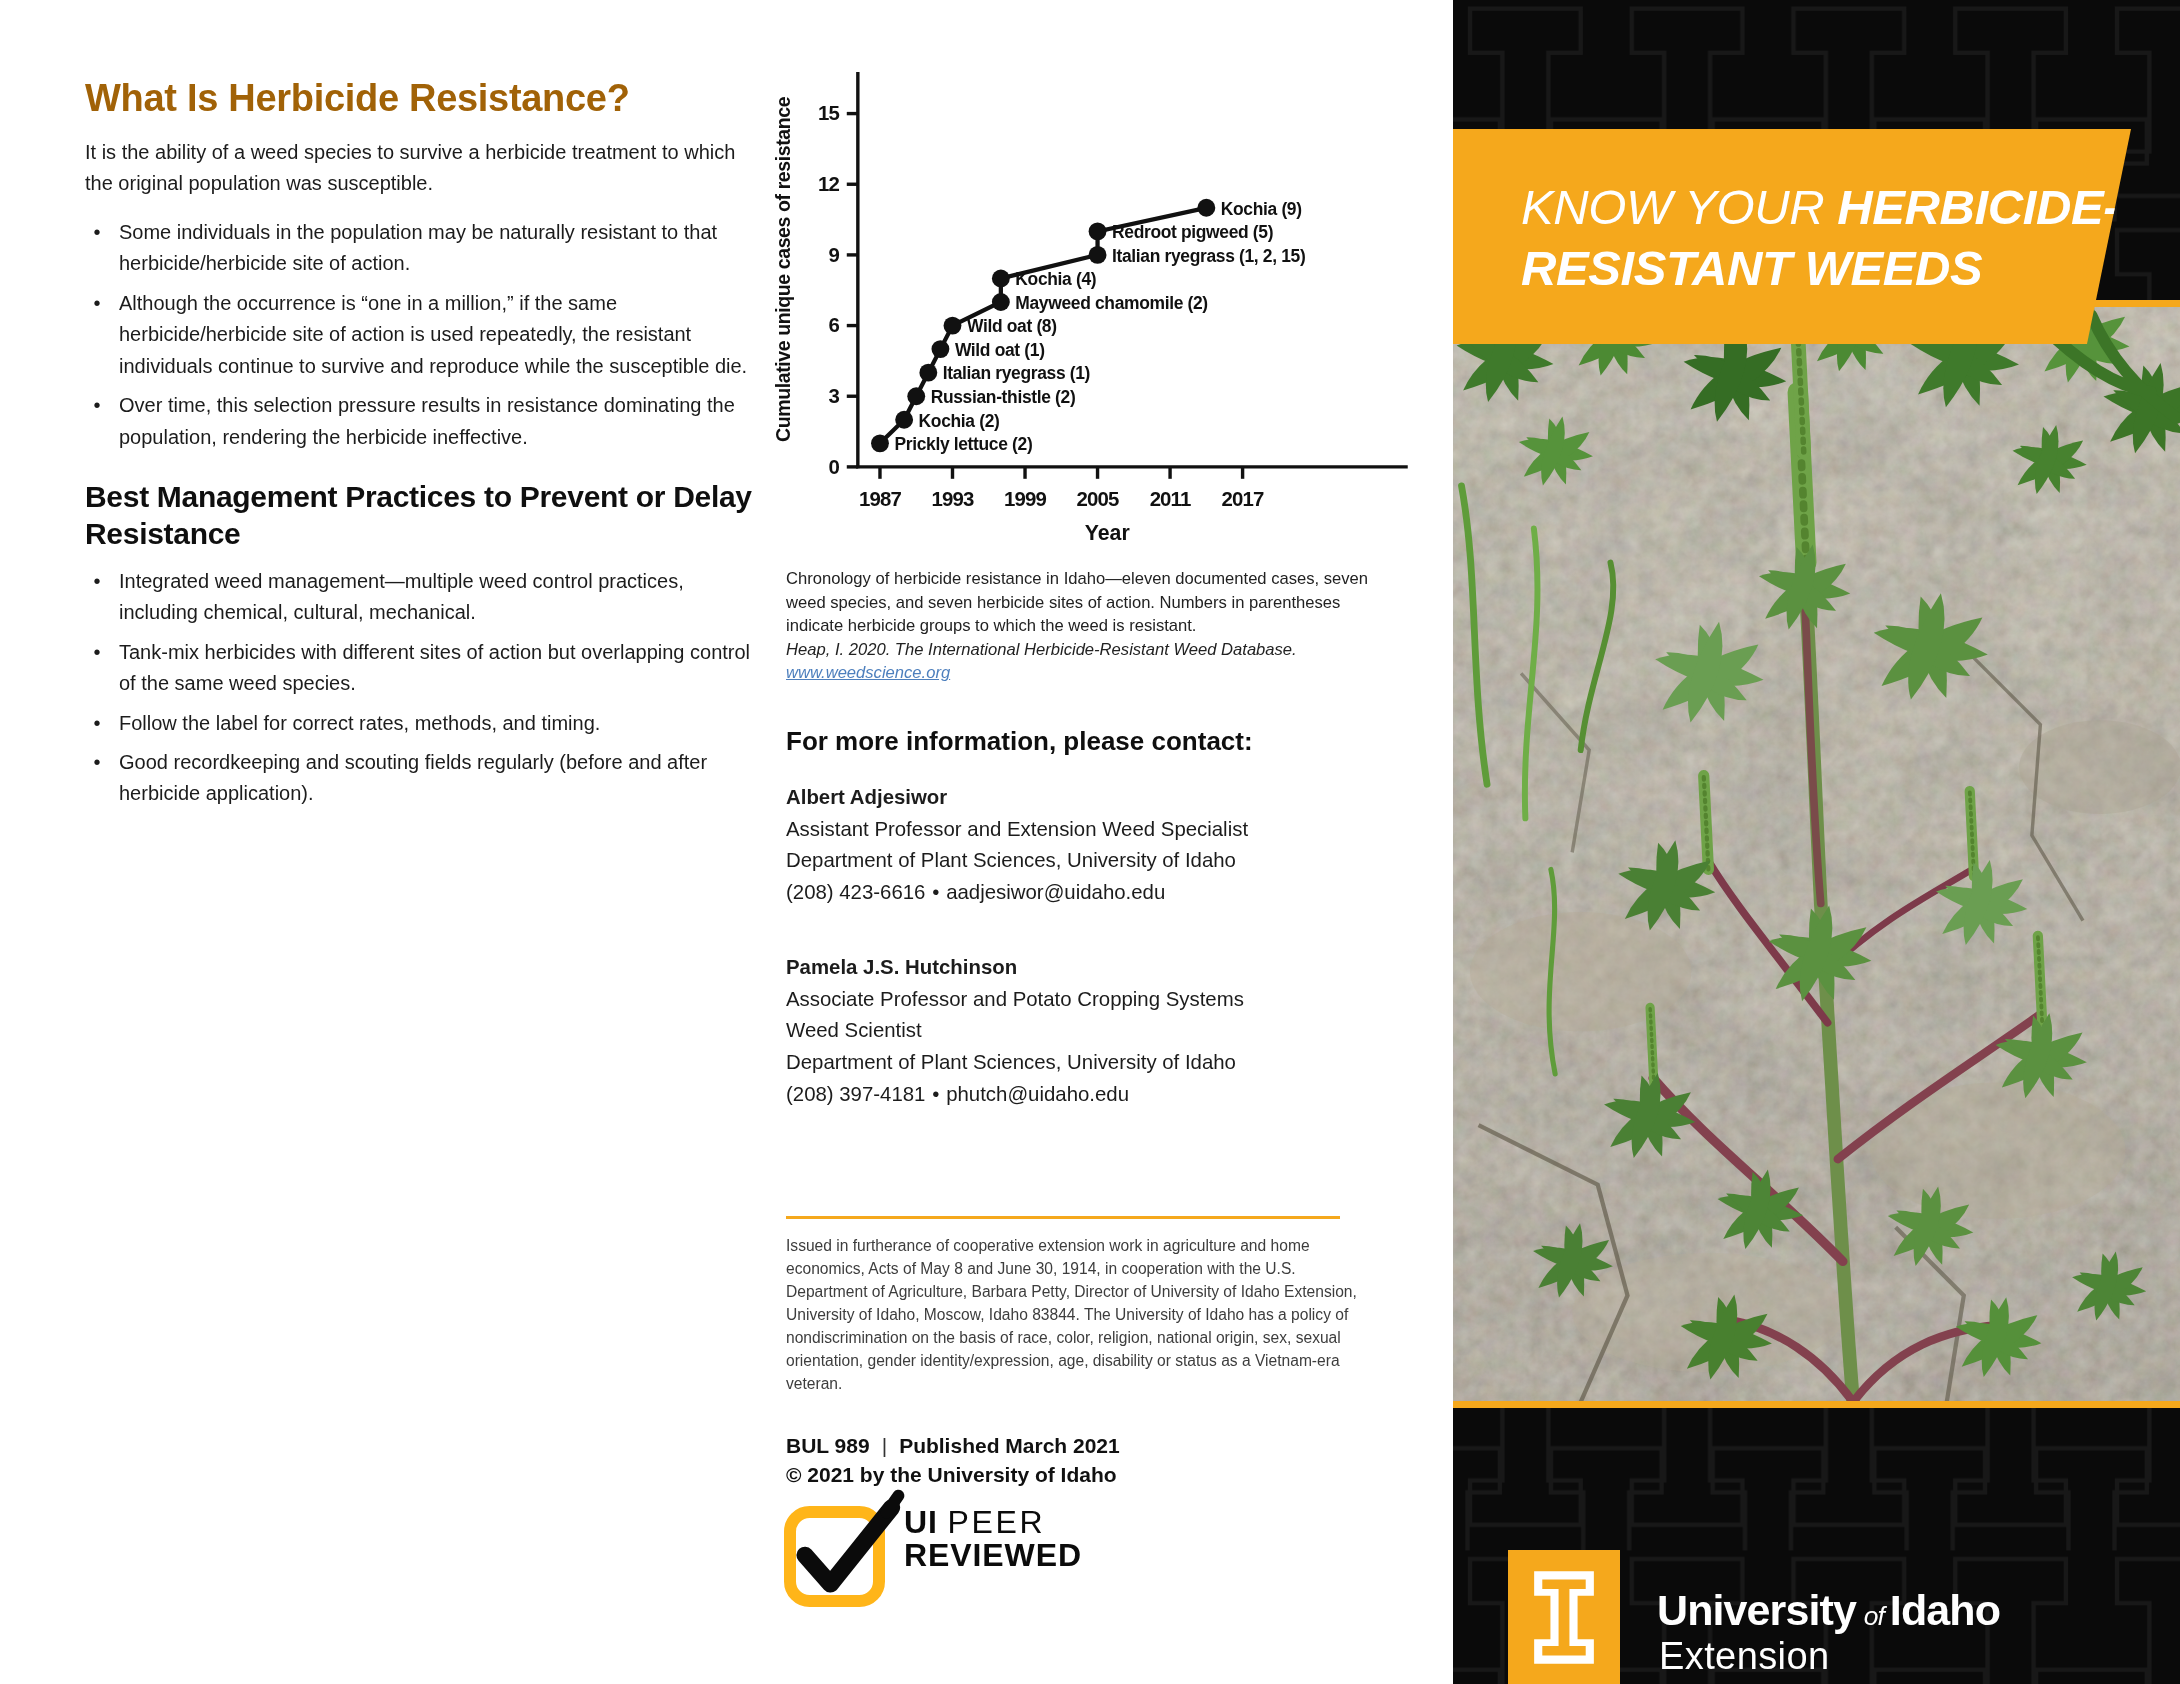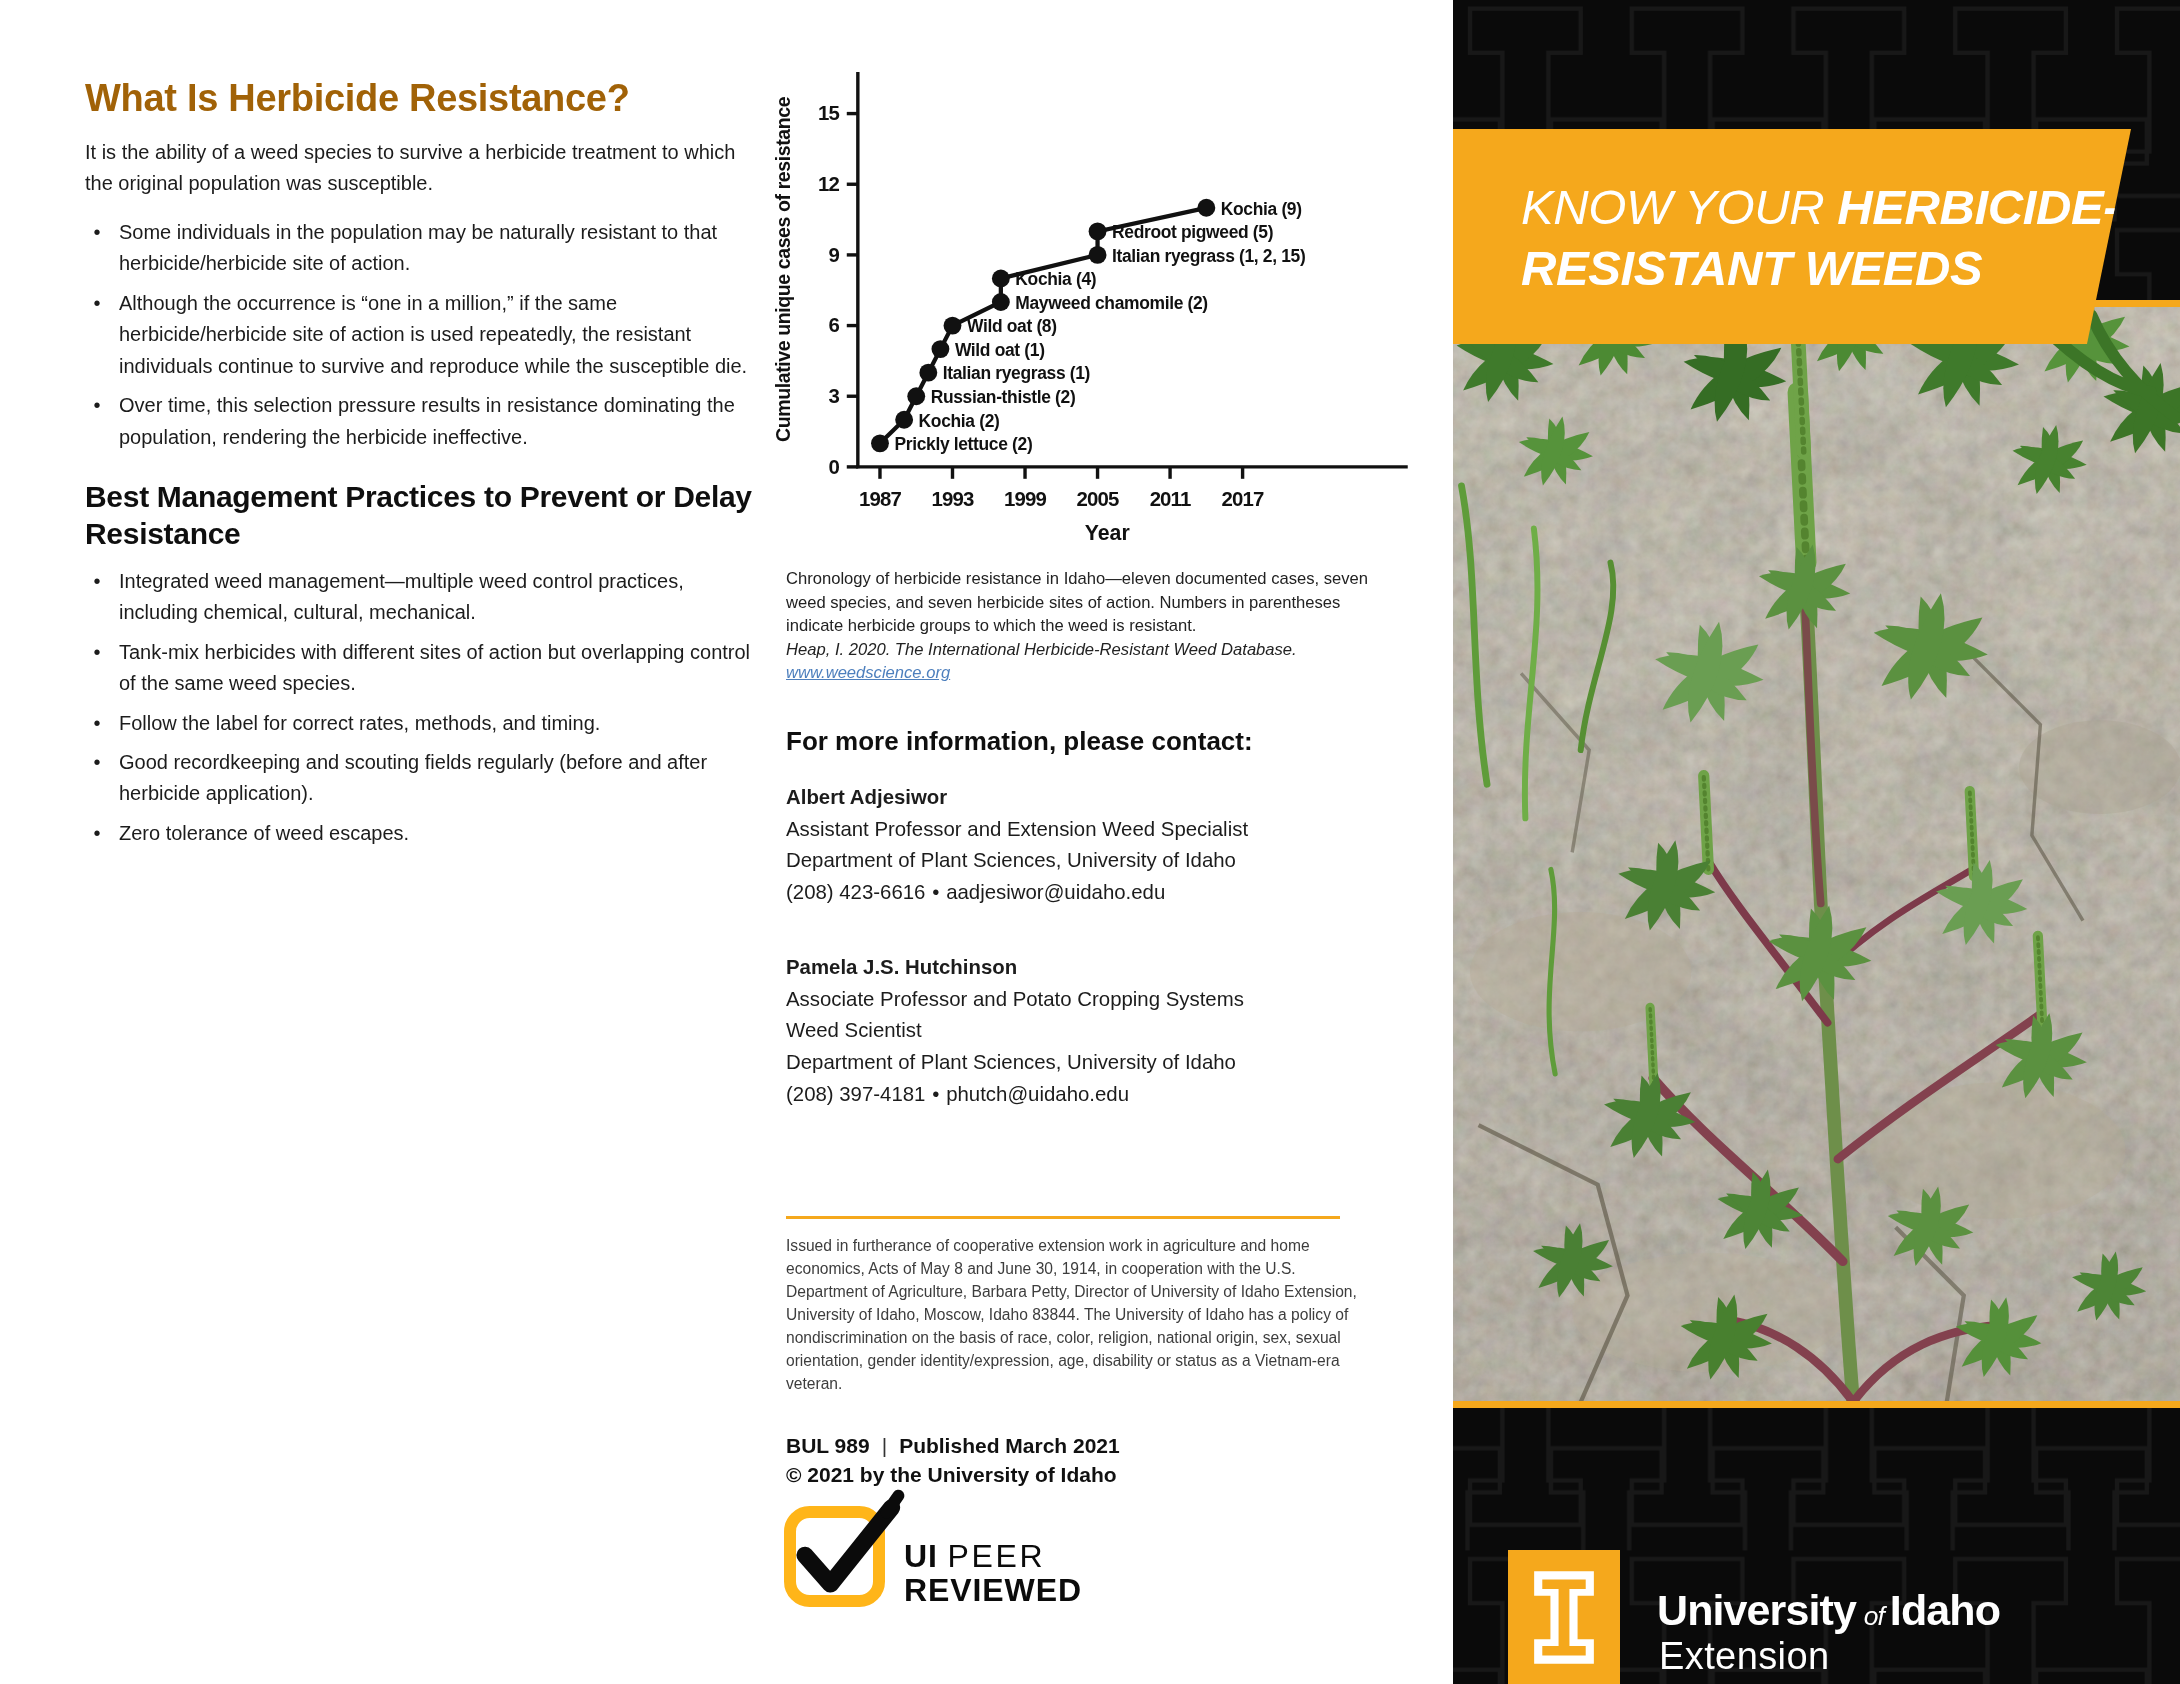--- a/index.html
+++ b/index.html
@@ -26,21 +26,21 @@
   #contact-1{top:782px;}
   #contact-2{top:952px;}
   .contact .cname{font-weight:700;}
   .contact .ctitle{white-space:pre-line;}
   .sep-dot{margin:0 6.8px;}
   #gold-rule{position:absolute;left:786px;top:1216px;width:554px;height:3.4px;background:#F5A81C;}
   #fine-print{position:absolute;left:786px;top:1235px;width:589px;font-size:15.6px;line-height:1.47;color:#3d3d3d;}
   #pub-line{position:absolute;left:786px;top:1434px;font-size:21px;font-weight:700;color:#111;}
   #pub-line .bar{font-weight:400;margin:0 12px;color:#333;}
   #copyright{position:absolute;left:786px;top:1463px;font-size:21px;font-weight:700;color:#111;}
-  #badge{position:absolute;left:784px;top:1506px;display:flex;align-items:flex-end;}
+  #badge{position:absolute;left:784px;top:1506px;display:flex;align-items:flex-start;}
   #badge-box{position:relative;width:101px;height:101px;border:12.8px solid #FFB519;border-radius:25.6px;background:#fff;box-sizing:border-box;}
   #badge-check{position:absolute;left:-10.2px;top:-41px;width:128px;height:136px;overflow:visible;}
   #badge-text{margin-left:19px;color:#0b0b0b;line-height:1.04;}
   #badge-text .row1{font-size:32px;letter-spacing:0.9px;}
   #badge-text .ui{font-weight:800;}
   #badge-text .peer{font-weight:400;letter-spacing:2.6px;}
   #badge-text .row2{font-size:32px;font-weight:800;letter-spacing:0.9px;}
 
   
   #cover{position:absolute;left:1453px;top:0;width:800px;height:1685px;background:#0a0a0a;overflow:hidden;}
@@ -72,21 +72,20 @@
         <li>Some individuals in the population may be naturally resistant to that herbicide/herbicide site of action.</li>
         <li>Although the occurrence is “one in a million,” if the same herbicide/herbicide site of action is used repeatedly, the resistant individuals continue to survive and reproduce while the susceptible die.</li>
         <li>Over time, this selection pressure results in resistance dominating the population, rendering the herbicide ineffective.</li>
       </ul>
     <div class="h2">Best Management Practices to Prevent or Delay Resistance</div>
     <ul class="bullets">
         <li>Integrated weed management—multiple weed control practices, including chemical, cultural, mechanical.</li>
         <li>Tank-mix herbicides with different sites of action but overlapping control of the same weed species.</li>
         <li>Follow the label for correct rates, methods, and timing.</li>
         <li>Good recordkeeping and scouting fields regularly (before and after herbicide application).</li>
-        <li>Zero tolerance of weed escapes.</li>
       </ul>
   </div>
 
   <div id="chart-wrap">
     <svg id="chart-svg" viewBox="0 0 780 605">
         <line x1="102" y1="14" x2="102" y2="479.5" stroke="#111" stroke-width="4"></line>
         <line x1="100" y1="478" x2="748" y2="478" stroke="#111" stroke-width="4"></line>
         <line x1="89" y1="478" x2="102" y2="478" stroke="#111" stroke-width="4"></line>
         <text x="80" y="486" fill="#111" font-family="&quot;Liberation Sans&quot;,sans-serif" text-anchor="end" font-size="24" font-weight="bold" letter-spacing="-1">0</text>
         <line x1="89" y1="394.99" x2="102" y2="394.99" stroke="#111" stroke-width="4"></line>

